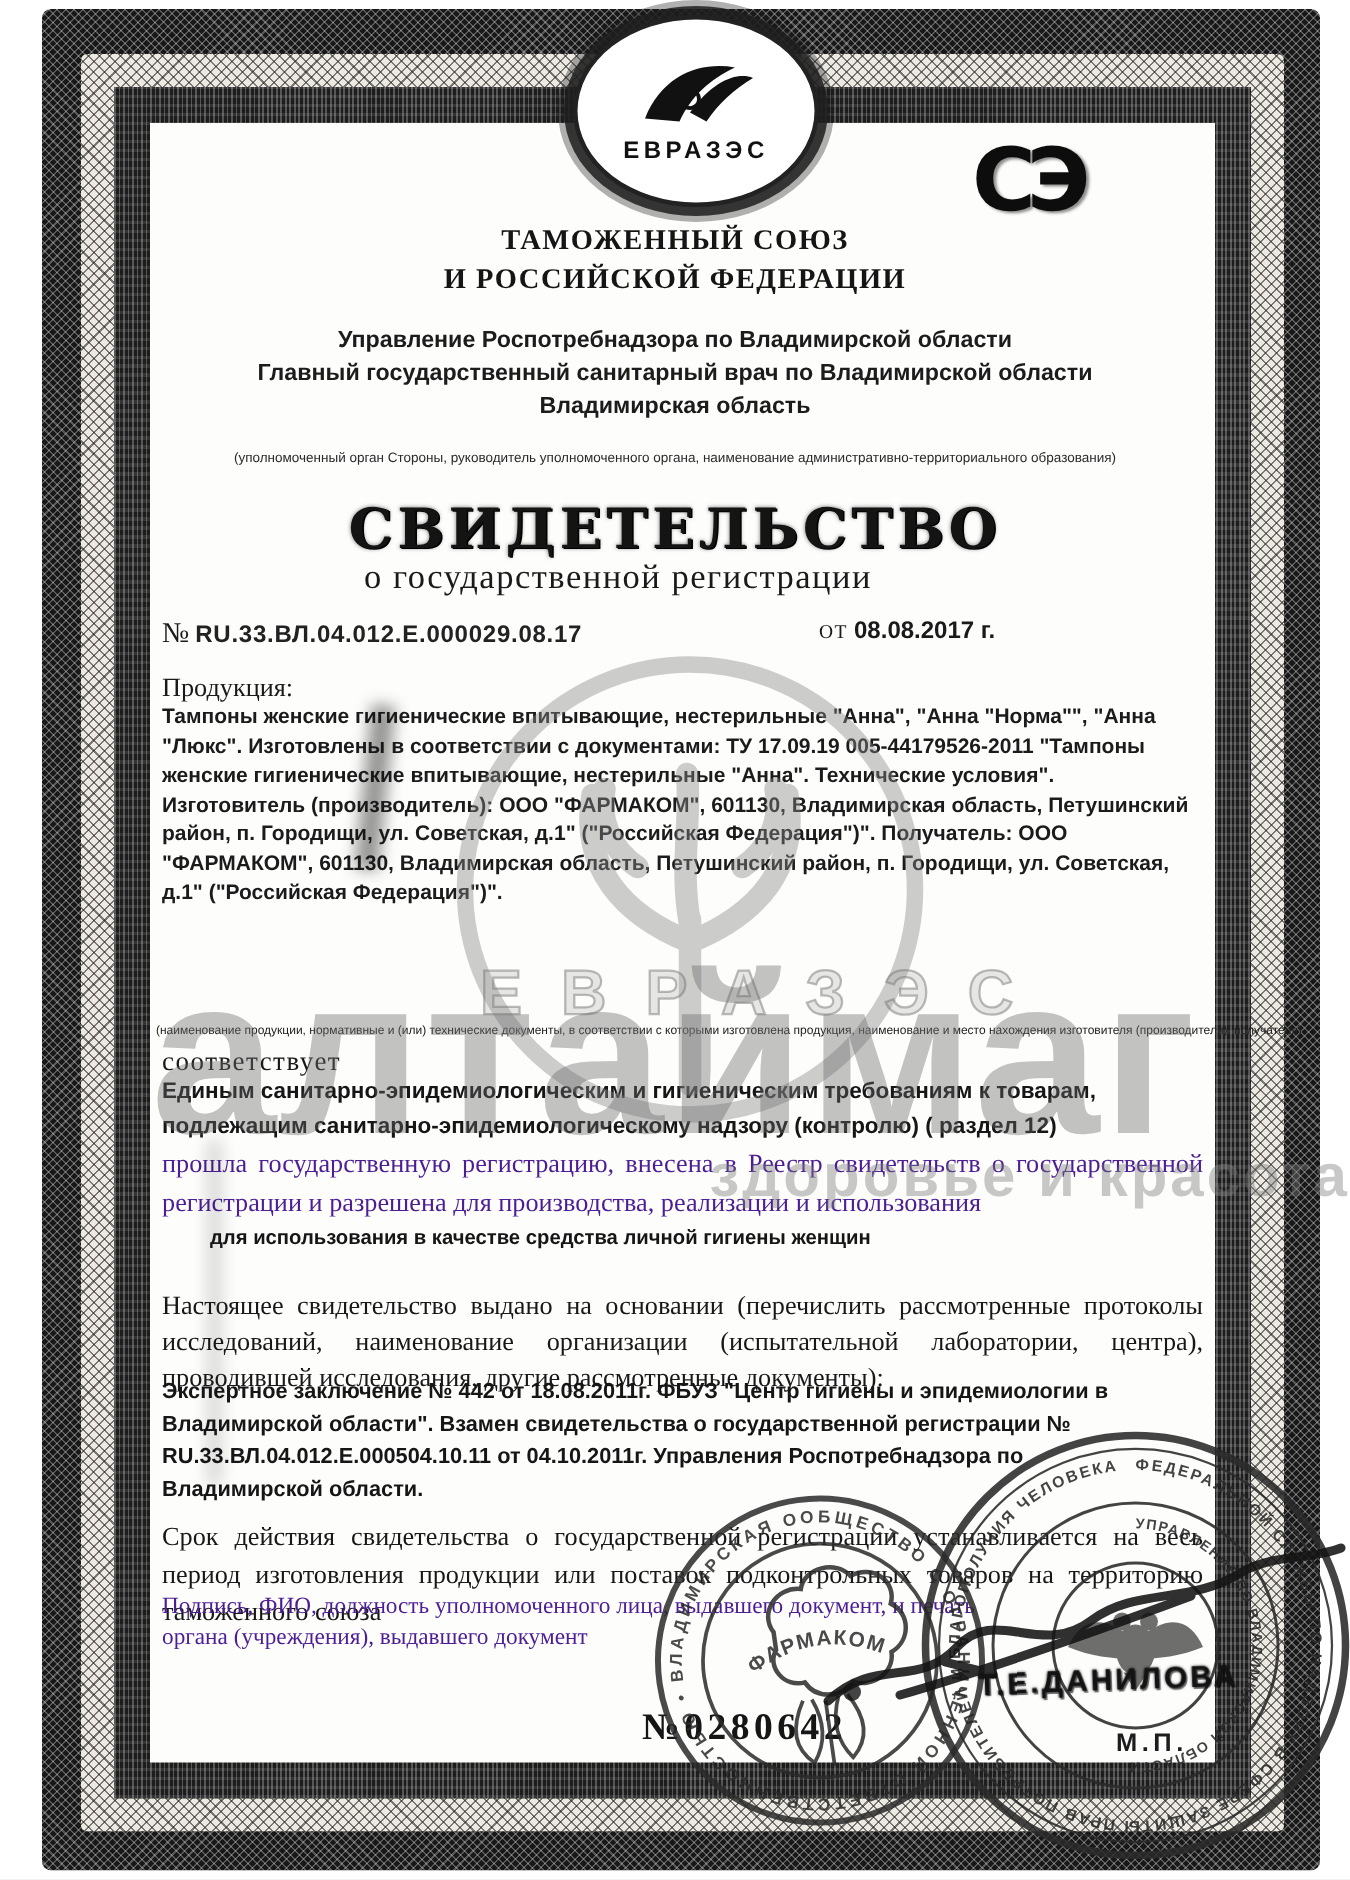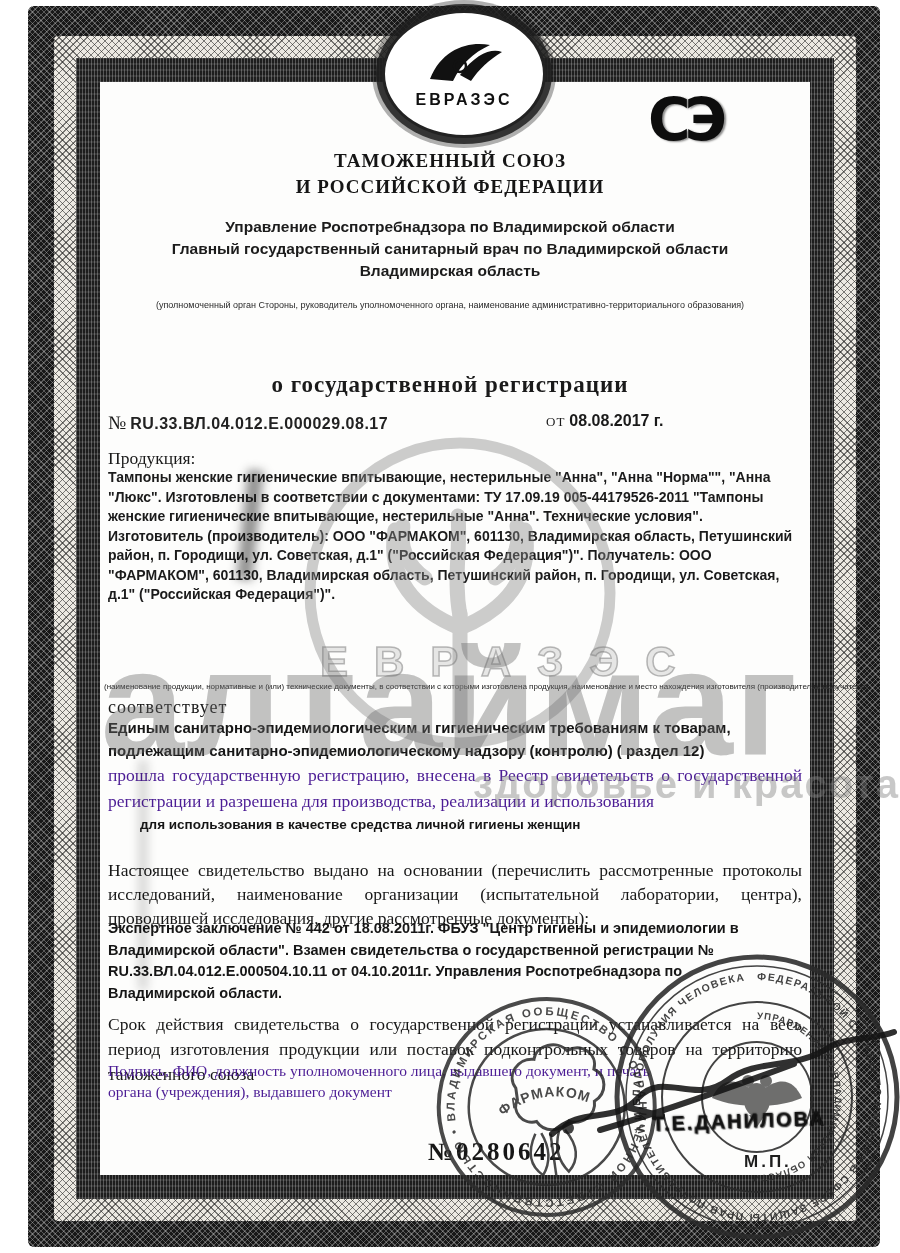--- a/index.html
+++ b/index.html
@@ -35,22 +35,22 @@
   
   .hdr{position:absolute;left:0;top:148px;width:900px;text-align:center;z-index:2;}
   .hdr .u{font-weight:bold;font-size:19px;letter-spacing:1px;line-height:26px;color:#151515;}
   .hdr .a{font-family:"Liberation Sans",sans-serif;font-weight:bold;font-size:15.5px;line-height:22px;color:#1c1c1c;}
   .hdr-caption{position:absolute;left:0;top:300px;width:900px;text-align:center;
      font-family:"Liberation Sans",sans-serif;font-size:9px;color:#2a2a2a;z-index:2;}
   
   .title{position:absolute;left:0;top:330px;width:900px;text-align:center;
      font-family:"DejaVu Serif",serif;font-weight:900;font-size:37px;letter-spacing:3px;color:#141414;
      text-shadow:1px 1px 0 #000,0 0 3px rgba(0,0,0,.55);z-index:2;}
-  .subtitle{position:absolute;left:0;top:372px;width:900px;text-align:center;
-     font-weight:bold;font-size:23px;letter-spacing:1px;color:#1a1a1a;z-index:2;}
+  .subtitle{position:absolute;left:0;top:372px;width:824px;text-align:center;
+     font-weight:normal;font-size:23px;letter-spacing:1px;color:#1a1a1a;z-index:2;}
   
   .numrow{position:absolute;left:108px;top:412px;width:692px;z-index:2;}
   .numrow .no{font-size:19px;}
   .numrow .num{font-family:"Liberation Sans",sans-serif;font-weight:bold;font-size:16px;letter-spacing:.5px;color:#222;}
   .numrow .date{position:absolute;left:438px;top:0;}
   .numrow .datelabel{font-size:13px;letter-spacing:1px;}
   .numrow .dateval{font-family:"Liberation Sans",sans-serif;font-weight:bold;font-size:16px;}
   
   .blk{position:absolute;z-index:2;}
   .product-label{left:108px;top:448px;font-size:17.5px;}
@@ -125,20 +125,21 @@
 
   <div class="hdr">
     <div class="u">ТАМОЖЕННЫЙ СОЮЗ</div>
     <div class="u">И РОССИЙСКОЙ ФЕДЕРАЦИИ</div>
     <div class="a" style="margin-top:16px">Управление Роспотребнадзора по Владимирской области</div>
     <div class="a">Главный государственный санитарный врач по Владимирской области</div>
     <div class="a">Владимирская область</div>
   </div>
   <div class="hdr-caption">(уполномоченный орган Стороны, руководитель уполномоченного органа, наименование административно-территориального образования)</div>
 
+  <div class="title">СВИДЕТЕЛЬСТВО</div>
   <div class="subtitle">о государственной регистрации</div>
 
   <div class="numrow">
     <span class="no">№</span>
     <span class="num">RU.33.ВЛ.04.012.Е.000029.08.17</span>
     <span class="date">
       <span class="datelabel">ОТ</span>
       <span class="dateval">08.08.2017 г.</span>
     </span>
   </div>

